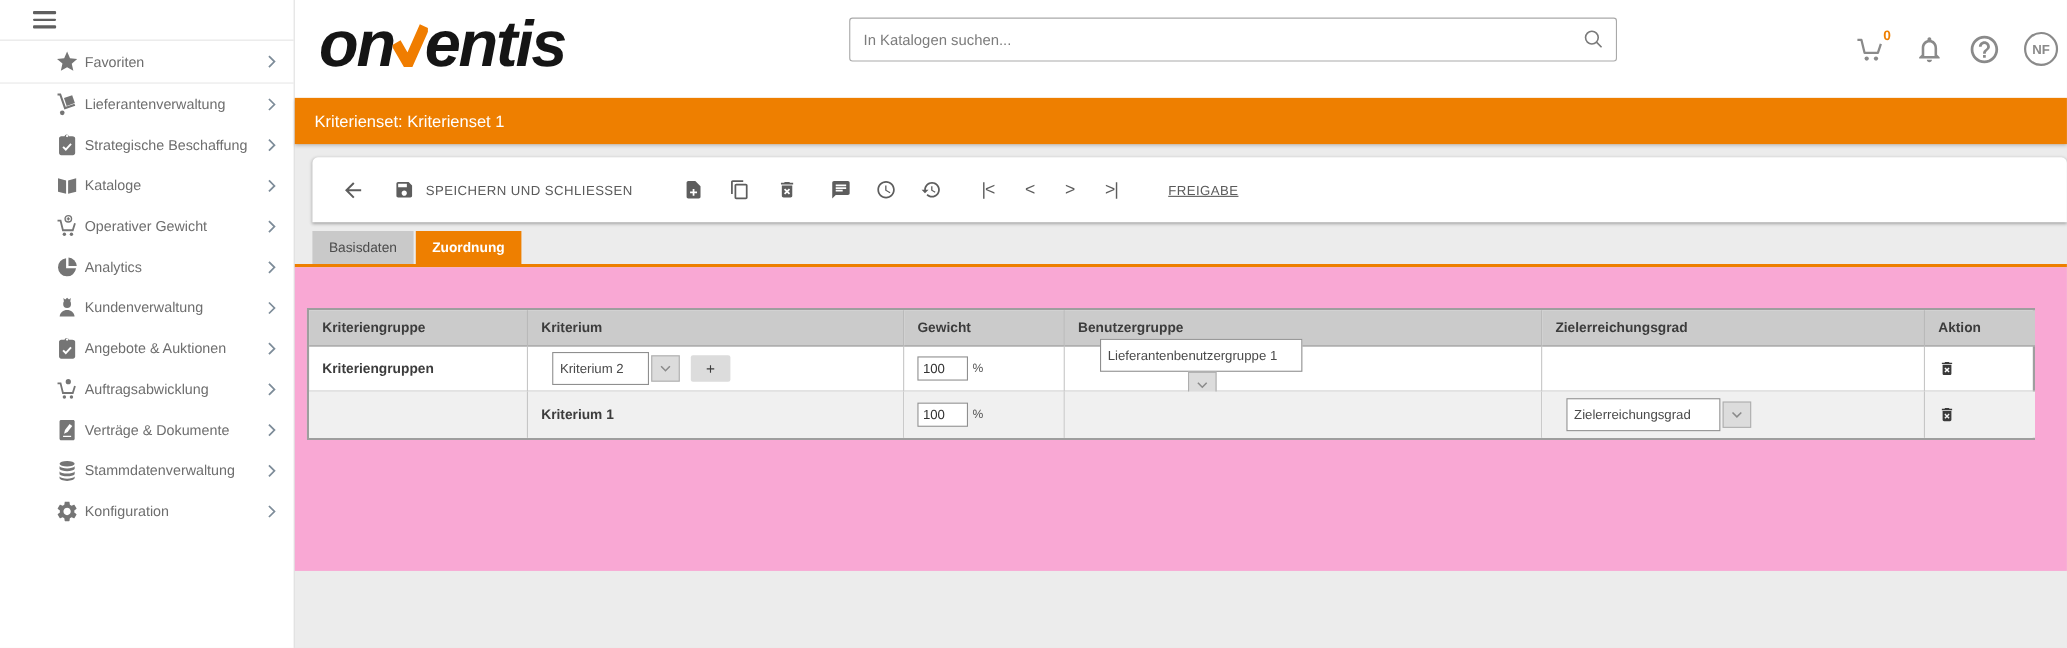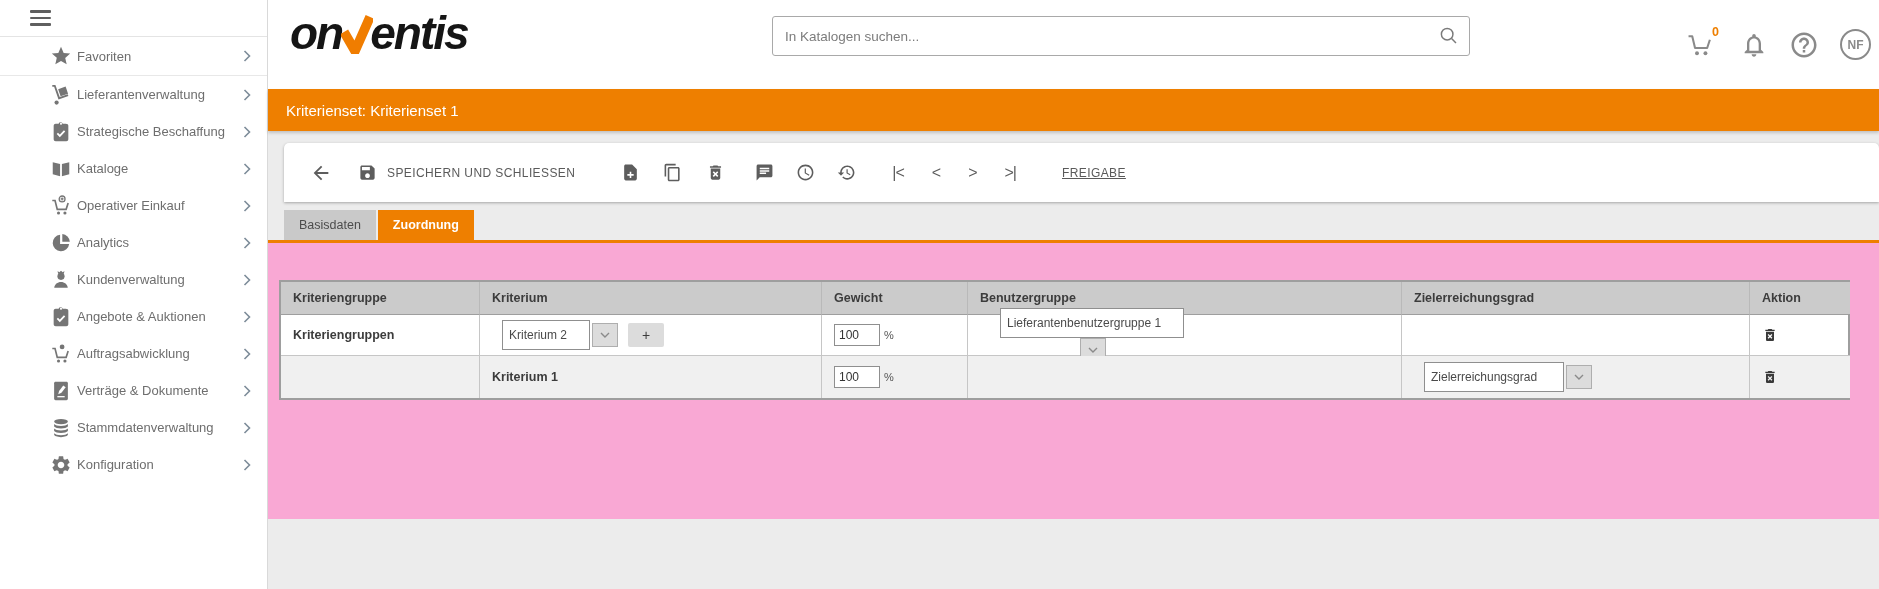--- a/index.html
+++ b/index.html
@@ -19,21 +19,21 @@
     align-items:center; justify-content:center; flex-shrink:0; }
   .nav-label { font-size:13px; color:#6e6e6e; font-weight:500; white-space:nowrap; }
   .nav-chevron { position:absolute; right:16px; top:50%; transform:translateY(-50%); display:flex; }
 
   
   .main { flex:1; min-width:0; display:flex; flex-direction:column; background:#ececec; }
 
   
   .topbar { height:89px; background:#fff; position:relative; flex-shrink:0; }
   .logo { position:absolute; left:22px; top:6px; display:flex; align-items:center;
-    font-style:italic; font-weight:bold; font-size:46px; color:#151515; letter-spacing:-2px; }
+    font-style:italic; font-weight:bold; font-size:59px; color:#151515; letter-spacing:-2px; }
   .logo svg { margin:2px -3px 0 -1px; }
   .search-wrap { position:absolute; left:504px; top:16px; width:698px; height:40px; }
   .search-wrap input { width:100%; height:100%; border:1px solid #a9a9a9; border-radius:3px;
     padding:0 42px 0 12px; font-size:13.5px; color:#444; font-family:inherit; outline:none; }
   .search-wrap input::placeholder { color:#7c7c7c; }
   .search-icon { position:absolute; right:10px; top:9px; cursor:pointer; }
   .header-icons { position:absolute; right:8px; top:0; height:89px; display:flex;
     align-items:center; gap:21px; }
   .hicon { position:relative; display:flex; align-items:center; justify-content:center; cursor:pointer; }
   .cart-badge { position:absolute; top:-7px; right:0px; color:#ee7f00; font-weight:bold;
@@ -165,21 +165,21 @@
     <div class="nav-item">
       <span class="nav-icon">
         <svg width="22" height="22" viewBox="0 0 24 24">
             <path d="M2.5 6h3l2.4 9.6h9.7l2.2-7" stroke="#757575" stroke-width="1.8" fill="none"></path>
             <circle cx="9.3" cy="19.6" r="1.7" fill="#757575"></circle>
             <circle cx="16.3" cy="19.6" r="1.7" fill="#757575"></circle>
             <circle cx="13.2" cy="4.3" r="3.2" fill="#fff" stroke="#757575" stroke-width="1.4"></circle>
             <path d="M13.2 2.7v3.2M11.6 4.3h3.2" stroke="#757575" stroke-width="1.3"></path>
           </svg>
       </span>
-      <span class="nav-label">Operativer Einkauf</span>
+      <span class="nav-label">Operativer Gewicht</span>
       <span class="nav-chevron">
         <svg width="8" height="12" viewBox="0 0 8 12">
             <path d="M1.5 1l5 5-5 5" stroke="#7d8c99" stroke-width="1.6" fill="none"></path>
           </svg>
       </span>
     </div>
 
     <div class="nav-item">
       <span class="nav-icon">
         <svg width="22" height="22" viewBox="0 0 24 24">

